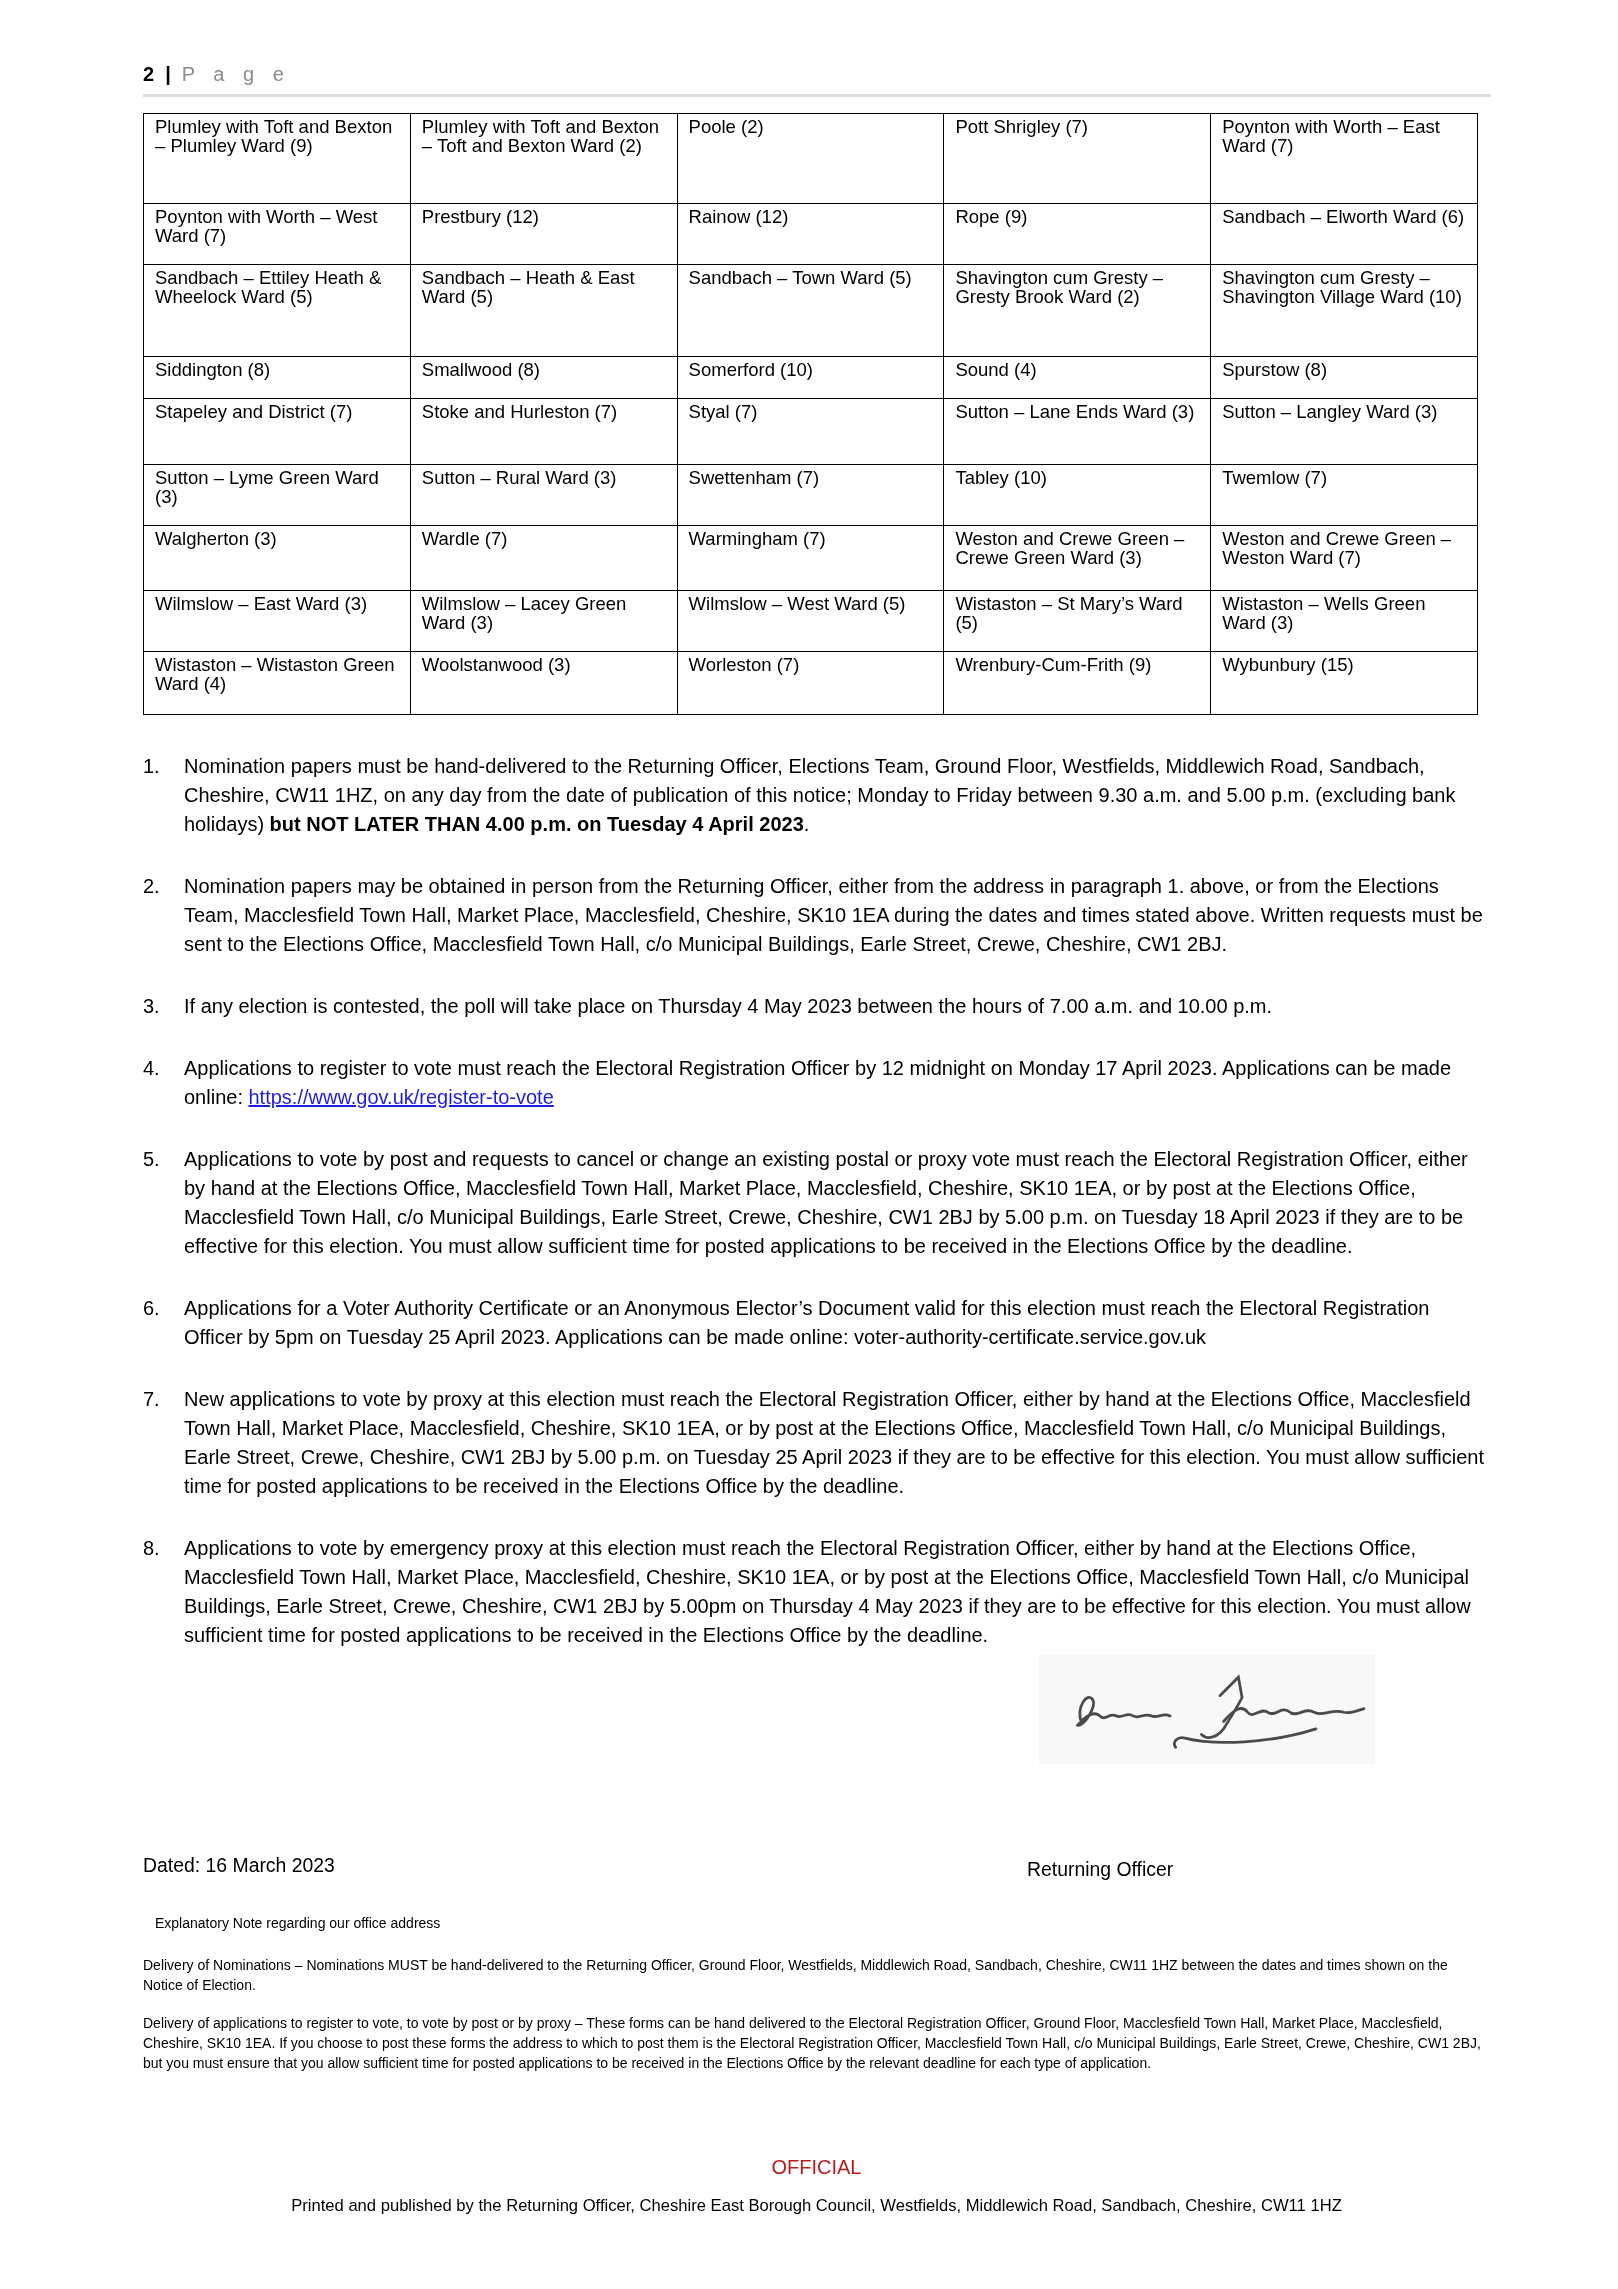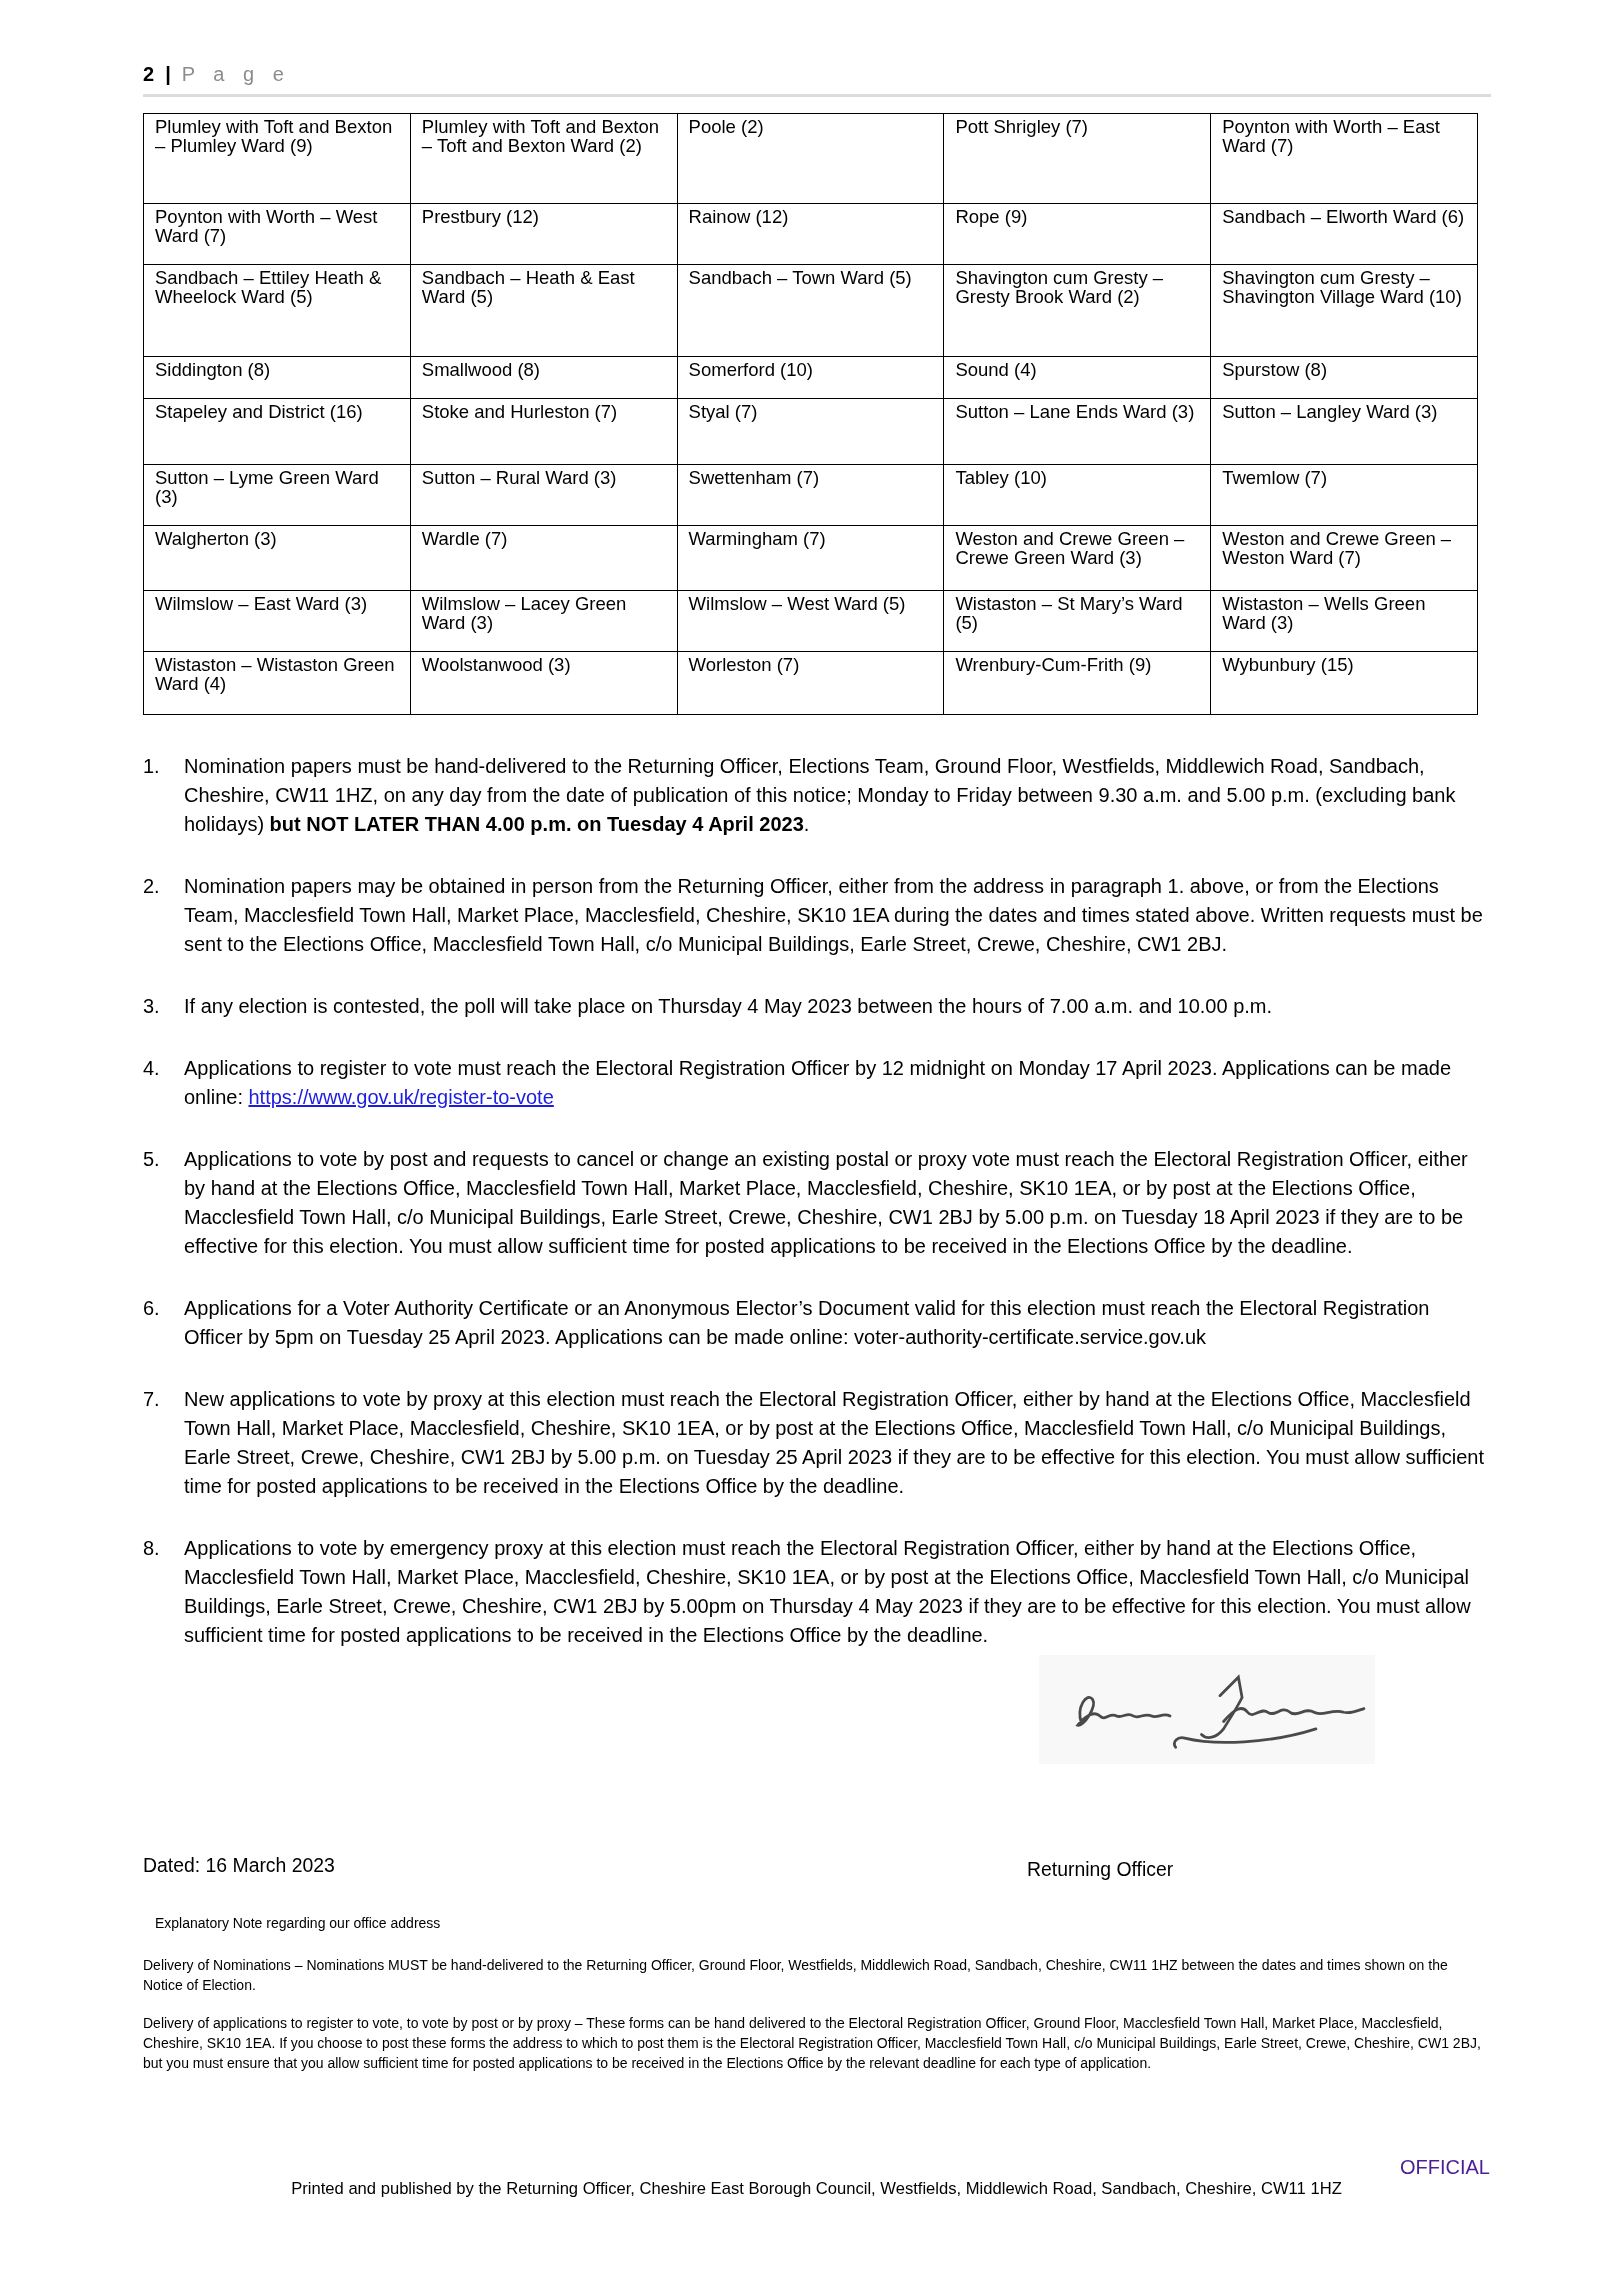--- a/index.html
+++ b/index.html
@@ -43,21 +43,21 @@
   .datedrow{position:relative;margin-top:88px;font-size:19.4px;height:28px;}
   .officer{position:absolute;left:884px;top:4px;}
 
   
   .notes{margin-top:31px;font-size:14px;line-height:20px;}
   .note-head{margin:0 0 22px 12px;}
   .note-p{margin:0 0 18.5px 0;}
 
   
   .pagefooter{position:absolute;left:143px;width:1347px;top:2156px;text-align:center;}
-  .official{color:#4c1d95;font-size:20px;margin-bottom:0;text-align:right;}
+  .official{color:#b91c1c;font-size:20px;margin-bottom:17px;}
   .printed{font-size:16.6px;color:#000;}
 </style>
 </head>
 <body>
 
 <div class="page">
 
   <div class="pageheader">
     <span class="pnum">2</span><span class="psep">|</span><span class="plabel">P a g e</span>
   </div>
@@ -87,21 +87,21 @@
           <td>Shavington cum Gresty – Shavington Village Ward (10)</td>
         </tr>
         <tr>
           <td>Siddington (8)</td>
           <td>Smallwood (8)</td>
           <td>Somerford (10)</td>
           <td>Sound (4)</td>
           <td>Spurstow (8)</td>
         </tr>
         <tr>
-          <td>Stapeley and District (16)</td>
+          <td>Stapeley and District (7)</td>
           <td>Stoke and Hurleston (7)</td>
           <td>Styal (7)</td>
           <td>Sutton – Lane Ends Ward (3)</td>
           <td>Sutton – Langley Ward (3)</td>
         </tr>
         <tr>
           <td>Sutton – Lyme Green Ward (3)</td>
           <td>Sutton – Rural Ward (3)</td>
           <td>Swettenham (7)</td>
           <td>Tabley (10)</td>

